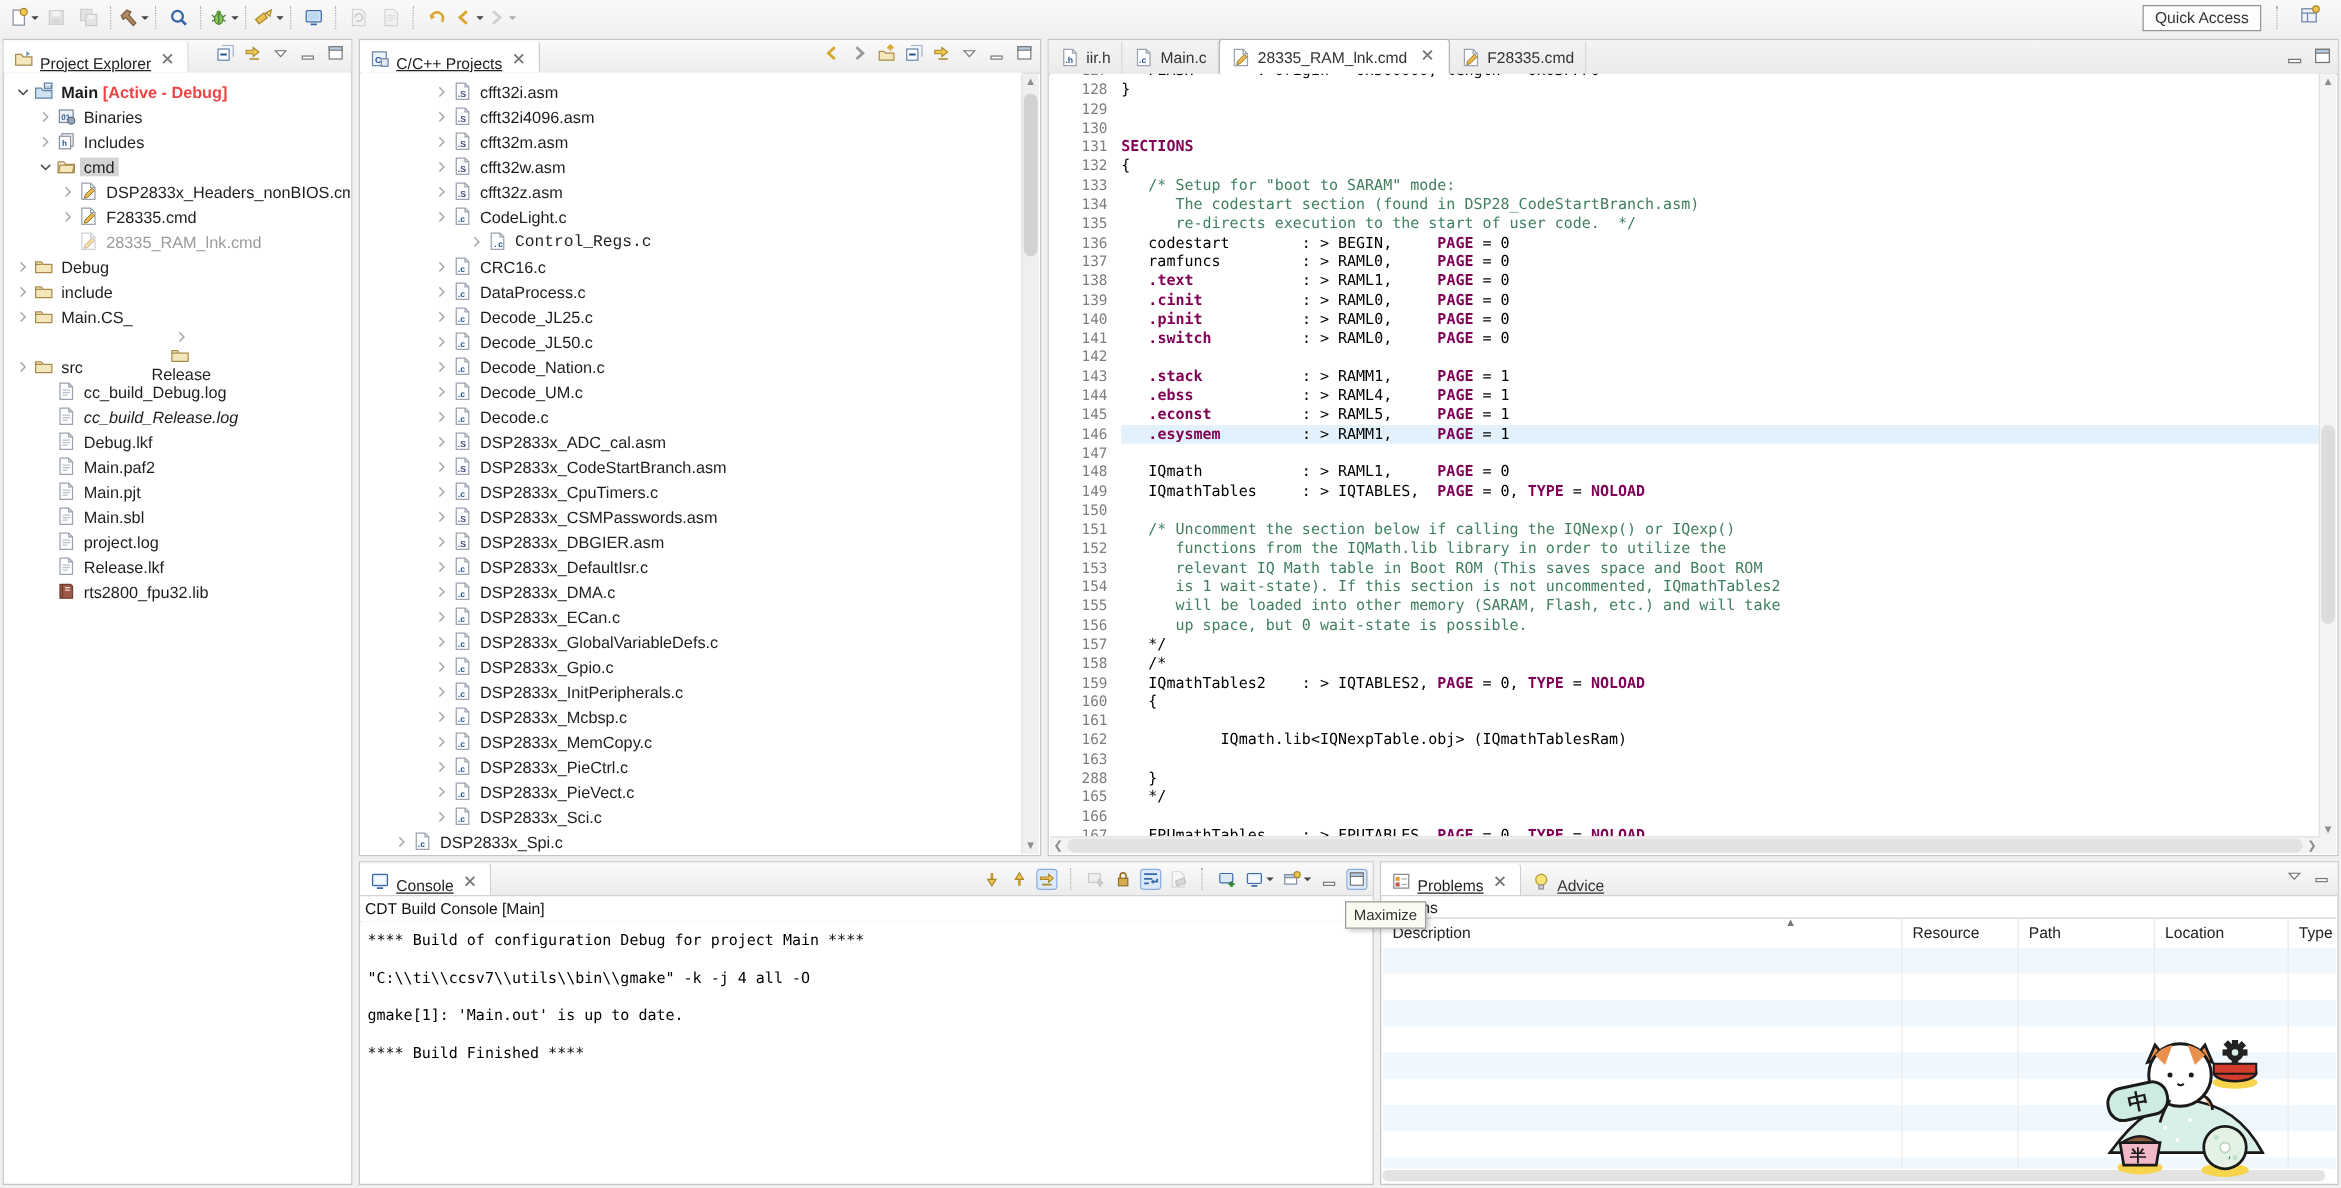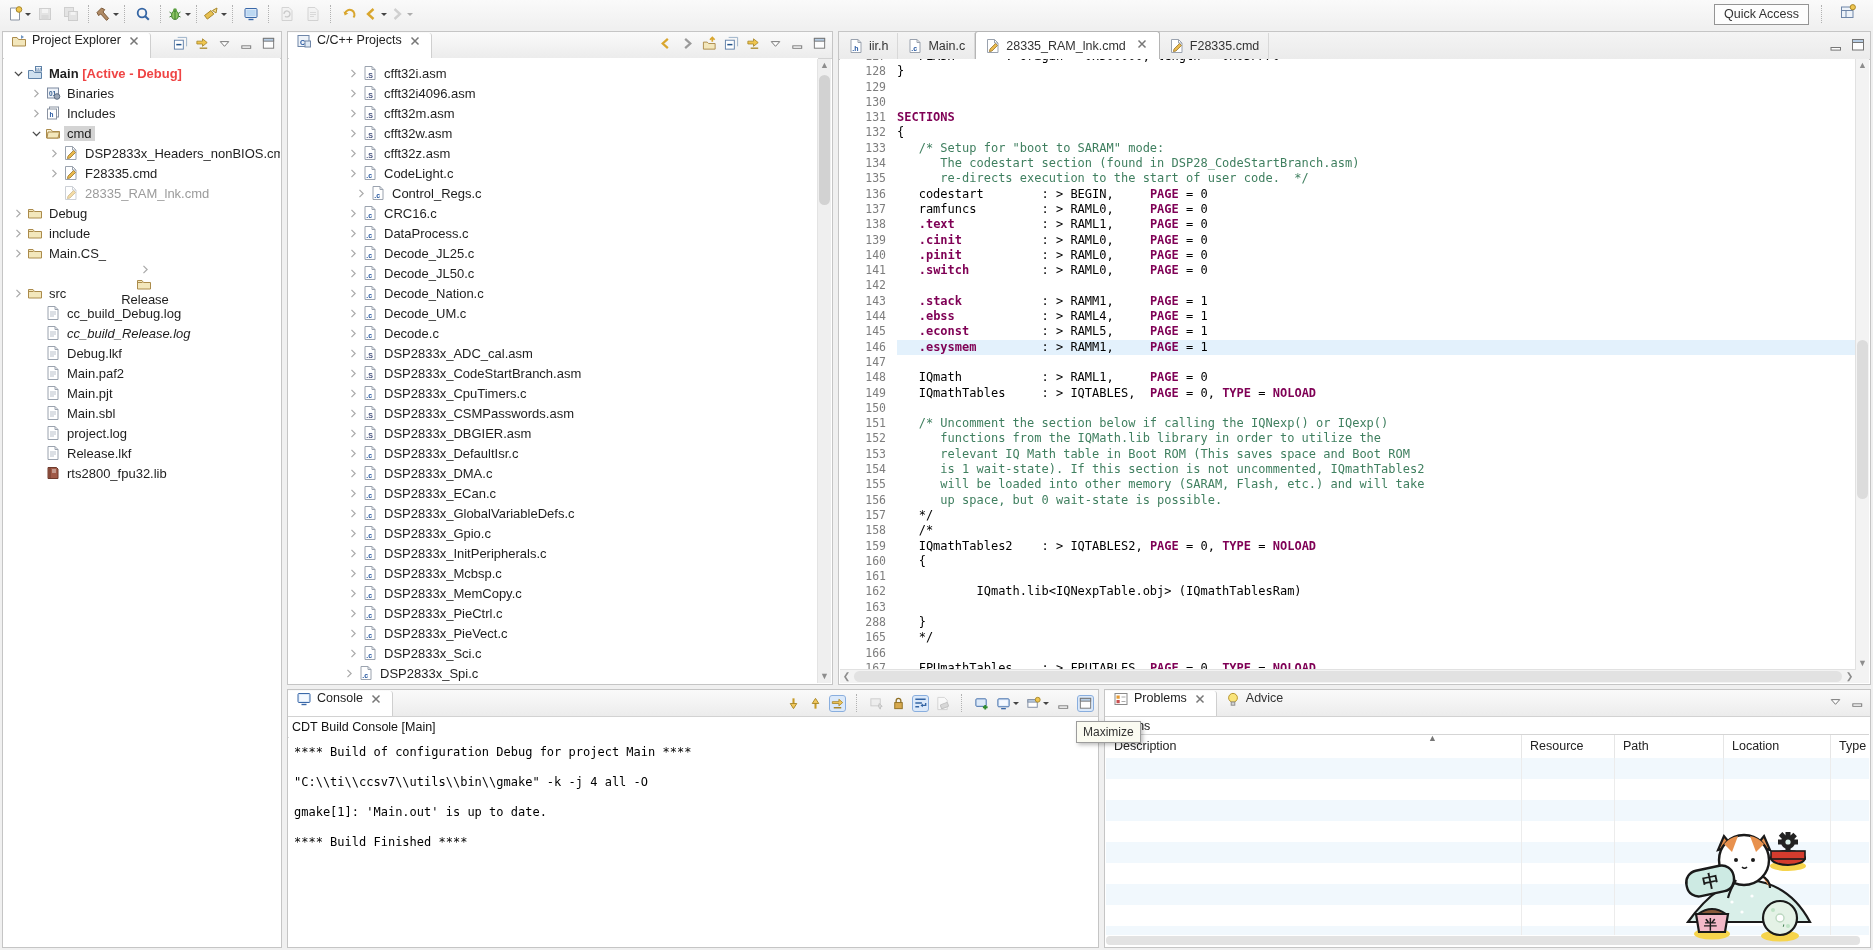--- a/index.html
+++ b/index.html
@@ -13,22 +13,22 @@
   .caret{width:0;height:0;border:3px solid transparent;border-top-color:#444;margin:4px 0 0 2px;}
   .dim{opacity:.4;filter:grayscale(1);}
   .ic{width:16px;height:16px;flex:none;}
   #qa-wrap{margin-left:auto;display:flex;align-items:center;gap:8px;padding-right:6px;}
   #quick-access{border:1px solid #949494;background:#fdfdfd;font-size:12.5px;color:#333;
                 padding:2px 9px 3px 9px;}
   
   .panel{position:absolute;background:#fff;border:1px solid #c5c5c5;box-sizing:border-box;}
   .phead{height:26px;background:linear-gradient(#fafafa,#ececec);border-bottom:1px solid #d2d2d2;
          display:flex;align-items:center;position:relative;}
-  .vtab{height:25px;display:flex;align-items:flex-start;gap:5px;padding:0 8px;background:#fff;
-        border-right:1px solid #cfcfcf;border-top-right-radius:3px;font-size:12.5px;color:#222;white-space:nowrap;}
+  .vtab{height:25px;display:flex;align-items:flex-end;gap:5px;padding:0 8px;background:#fff;
+        border-right:1px solid #cfcfcf;border-top-right-radius:3px;font-size:12.5px;color:#222;white-space:nowrap;text-decoration:underline;}
   .vtab.inactive{background:transparent;border-right:none;color:#333;}
   .hicons{margin-left:auto;display:flex;align-items:center;gap:7px;padding-right:5px;}
   .hicons .ic{width:15px;height:15px;}
   .press{background:#dbe9fa;outline:1px solid #89aede;border-radius:2px;}
   
   .treebody{position:absolute;left:1px;right:1px;top:26px;bottom:1px;overflow:hidden;padding-top:5px;background:#fff;}
   .trow{height:20px;display:flex;align-items:center;font-size:13px;white-space:nowrap;}
   .chev{width:17px;display:flex;justify-content:center;flex:none;}
   .chev .ic{width:13px;height:13px;}
   .ticon{width:19px;display:flex;flex:none;}
@@ -634,21 +634,21 @@
         </div>
         <div class="ticon">
           <svg class="ic" viewBox="0 0 16 16">
             <path d="M3 1.5h7l3 3v10h-10z" fill="#fff" stroke="#9aa2ae"></path>
             <path d="M10 1.5v3h3" fill="none" stroke="#9aa2ae"></path>
             <text x="4.2" y="12.5" font-size="7" font-weight="bold" fill="#2456a0">.c</text>
           </svg>
         </div>
         <div class="tlabel">CodeLight.c</div>
       </div>
-      <div class="trow" style="padding-left: 64px;">
+      <div class="trow" style="padding-left: 84px; font-family: Liberation Mono, monospace;">
         <div class="chev">
           <svg class="ic" viewBox="0 0 16 16">
             <path d="M5.5 3.5l4.5 4.5-4.5 4.5" fill="none" stroke="#aaa" stroke-width="1.5"></path>
           </svg>
         </div>
         <div class="ticon">
           <svg class="ic" viewBox="0 0 16 16">
             <path d="M3 1.5h7l3 3v10h-10z" fill="#fff" stroke="#9aa2ae"></path>
             <path d="M10 1.5v3h3" fill="none" stroke="#9aa2ae"></path>
             <text x="4.2" y="12.5" font-size="7" font-weight="bold" fill="#2456a0">.c</text>
@@ -994,21 +994,21 @@
         </div>
         <div class="ticon">
           <svg class="ic" viewBox="0 0 16 16">
             <path d="M3 1.5h7l3 3v10h-10z" fill="#fff" stroke="#9aa2ae"></path>
             <path d="M10 1.5v3h3" fill="none" stroke="#9aa2ae"></path>
             <text x="4.2" y="12.5" font-size="7" font-weight="bold" fill="#2456a0">.c</text>
           </svg>
         </div>
         <div class="tlabel">DSP2833x_Sci.c</div>
       </div>
-      <div class="trow" style="padding-left: 52px;">
+      <div class="trow" style="padding-left: 24px;">
         <div class="chev">
           <svg class="ic" viewBox="0 0 16 16">
             <path d="M5.5 3.5l4.5 4.5-4.5 4.5" fill="none" stroke="#aaa" stroke-width="1.5"></path>
           </svg>
         </div>
         <div class="ticon">
           <svg class="ic" viewBox="0 0 16 16">
             <path d="M3 1.5h7l3 3v10h-10z" fill="#fff" stroke="#9aa2ae"></path>
             <path d="M10 1.5v3h3" fill="none" stroke="#9aa2ae"></path>
             <text x="4.2" y="12.5" font-size="7" font-weight="bold" fill="#2456a0">.c</text>

